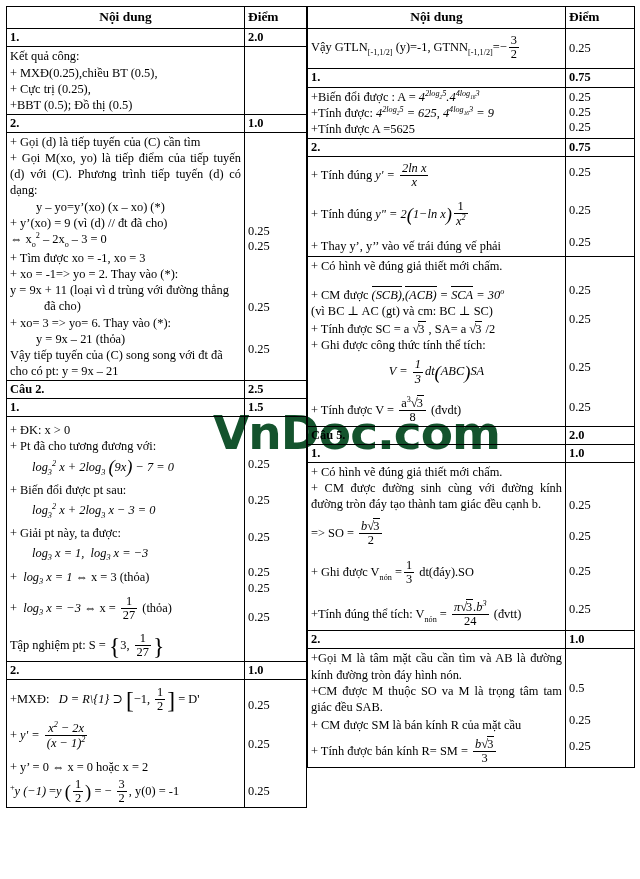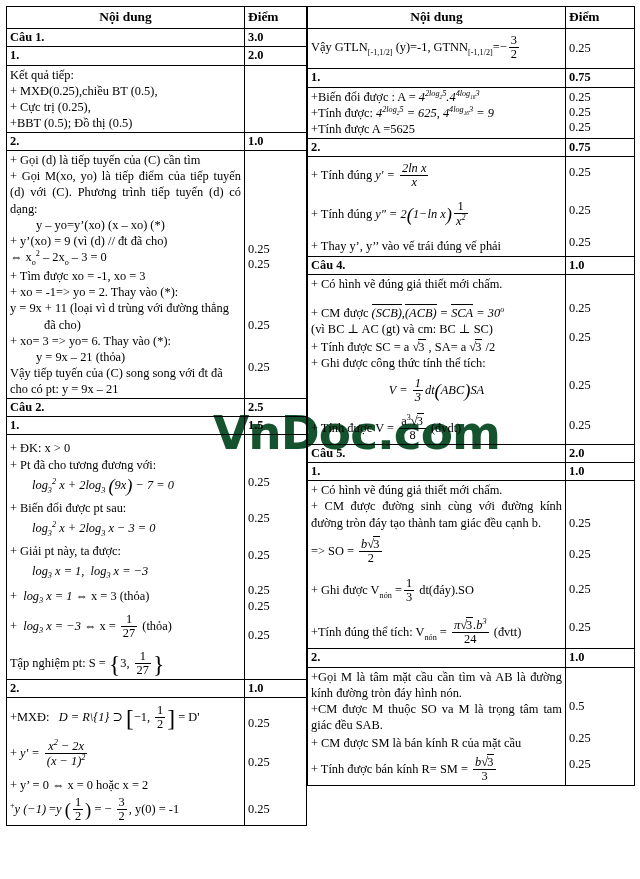--- a/index.html
+++ b/index.html
@@ -105,33 +105,29 @@
 
   <div class="tablewrap">
 
     <table class="col-left">
       <tbody>
           <tr class="hdr-row">
         <th class="c-content">Nội dung</th>
         <th class="c-pts">Điểm</th>
       </tr>
 
-      <tr class="rowhead">
-        <td class="c-content">Câu 1.</td>
-        <td class="c-pts">3.0</td>
-      </tr>
 
       <tr class="rowhead">
         <td class="c-content">1.</td>
         <td class="c-pts">2.0</td>
       </tr>
 
       <tr>
         <td class="c-content lh">
-          <span class="blk">Kết quả tiếp:</span>
+          <span class="blk">Kết quả công:</span>
           <span class="blk">+ MXĐ(0.25),chiều BT (0.5),</span>
           <span class="blk">+ Cực trị (0.25),</span>
           <span class="blk">+BBT (0.5); Đồ thị (0.5)</span>
         </td>
         <td class="c-pts"></td>
       </tr>
 
       <tr class="rowhead">
         <td class="c-content">2.</td>
         <td class="c-pts">1.0</td>
@@ -273,24 +269,20 @@
         <td class="c-pts">
           <div style="height:2px"></div>
           <div>0.25</div>
           <div style="height:23px"></div>
           <div>0.25</div>
           <div style="height:17px"></div>
           <div>0.25</div>
         </td>
       </tr>
 
-      <tr class="rowhead">
-        <td class="c-content">Câu 4.</td>
-        <td class="c-pts">1.0</td>
-      </tr>
 
       <tr>
         <td class="c-content lh">
           <span class="blk">+ Có hình vẽ đúng giả thiết mới chấm.</span>
           <span class="blk" style="margin-top:12px"><span>+ CM được</span> <span class="mi"><span class="ovl">(SCB)</span>,<span class="ovl">(ACB)</span> = <span class="ovl">SCA</span> = 30<sup>o</sup></span></span>
           <span class="blk">(vì BC ⊥ AC (gt) và cm: BC ⊥ SC)</span>
           <span class="blk" style="margin-top:2px"><span>+ Tính được SC = a</span> <span class="sqrt"><span class="rad">√</span><span class="body">3</span></span> , SA= a <span class="sqrt"><span class="rad">√</span><span class="body">3</span></span> /2</span>
           <span class="blk">+ Ghi được công thức tính thể tích:</span>
           <span class="blk ctr mi" style="margin:6px 0 8px">V = <span class="frac"><span class="num">1</span><span class="den">3</span></span>dt<span class="bigpar">(</span>ABC<span class="bigpar">)</span>SA</span>
           <span class="blk" style="margin-top:10px"><span>+ Tính được V =</span> <span class="frac"><span class="num">a<sup>3</sup><span class="sqrt"><span class="rad">√</span><span class="body">3</span></span></span><span class="den">8</span></span> (đvdt)</span>

